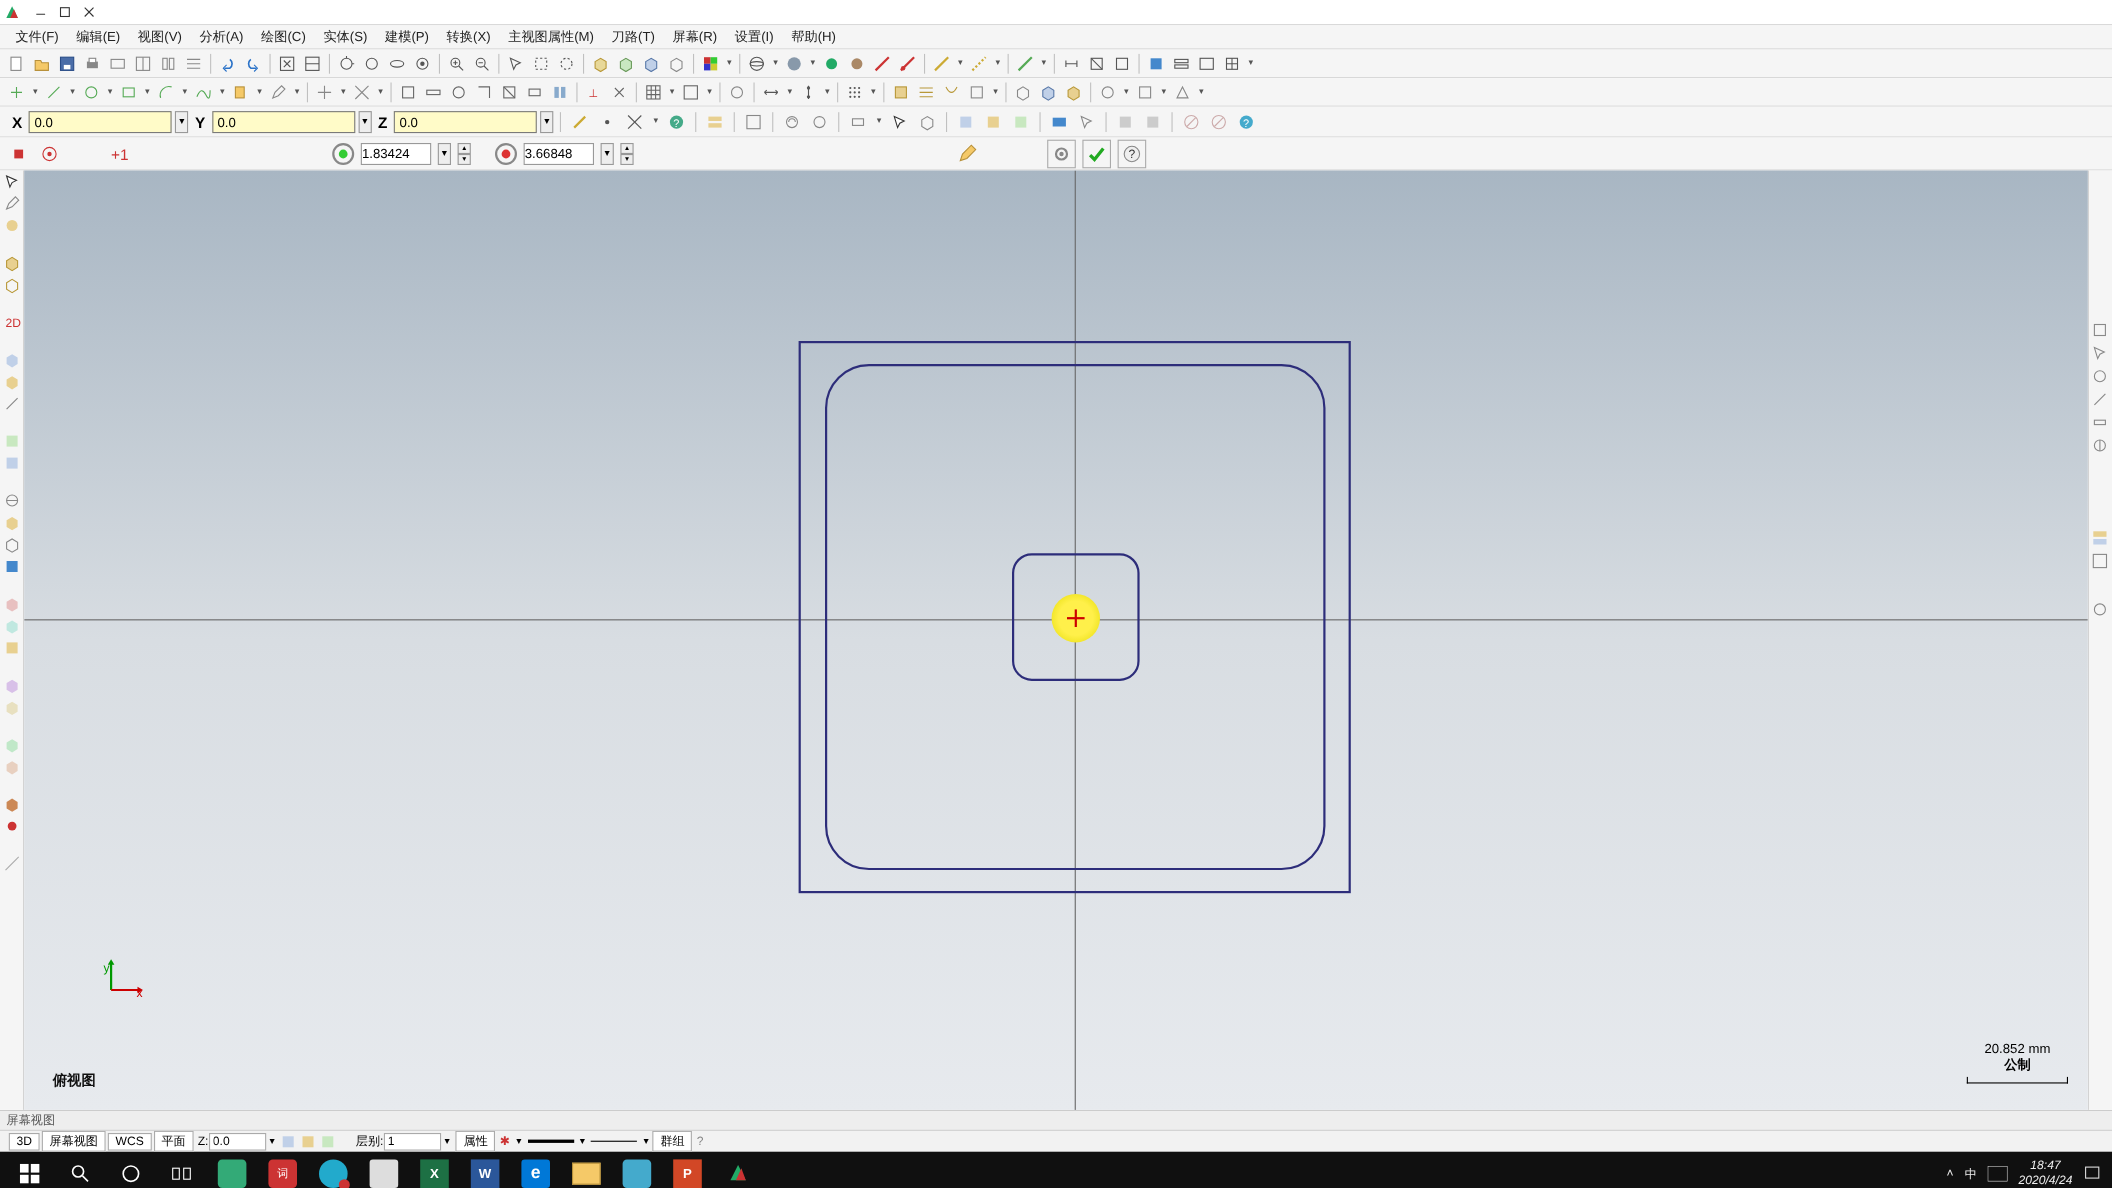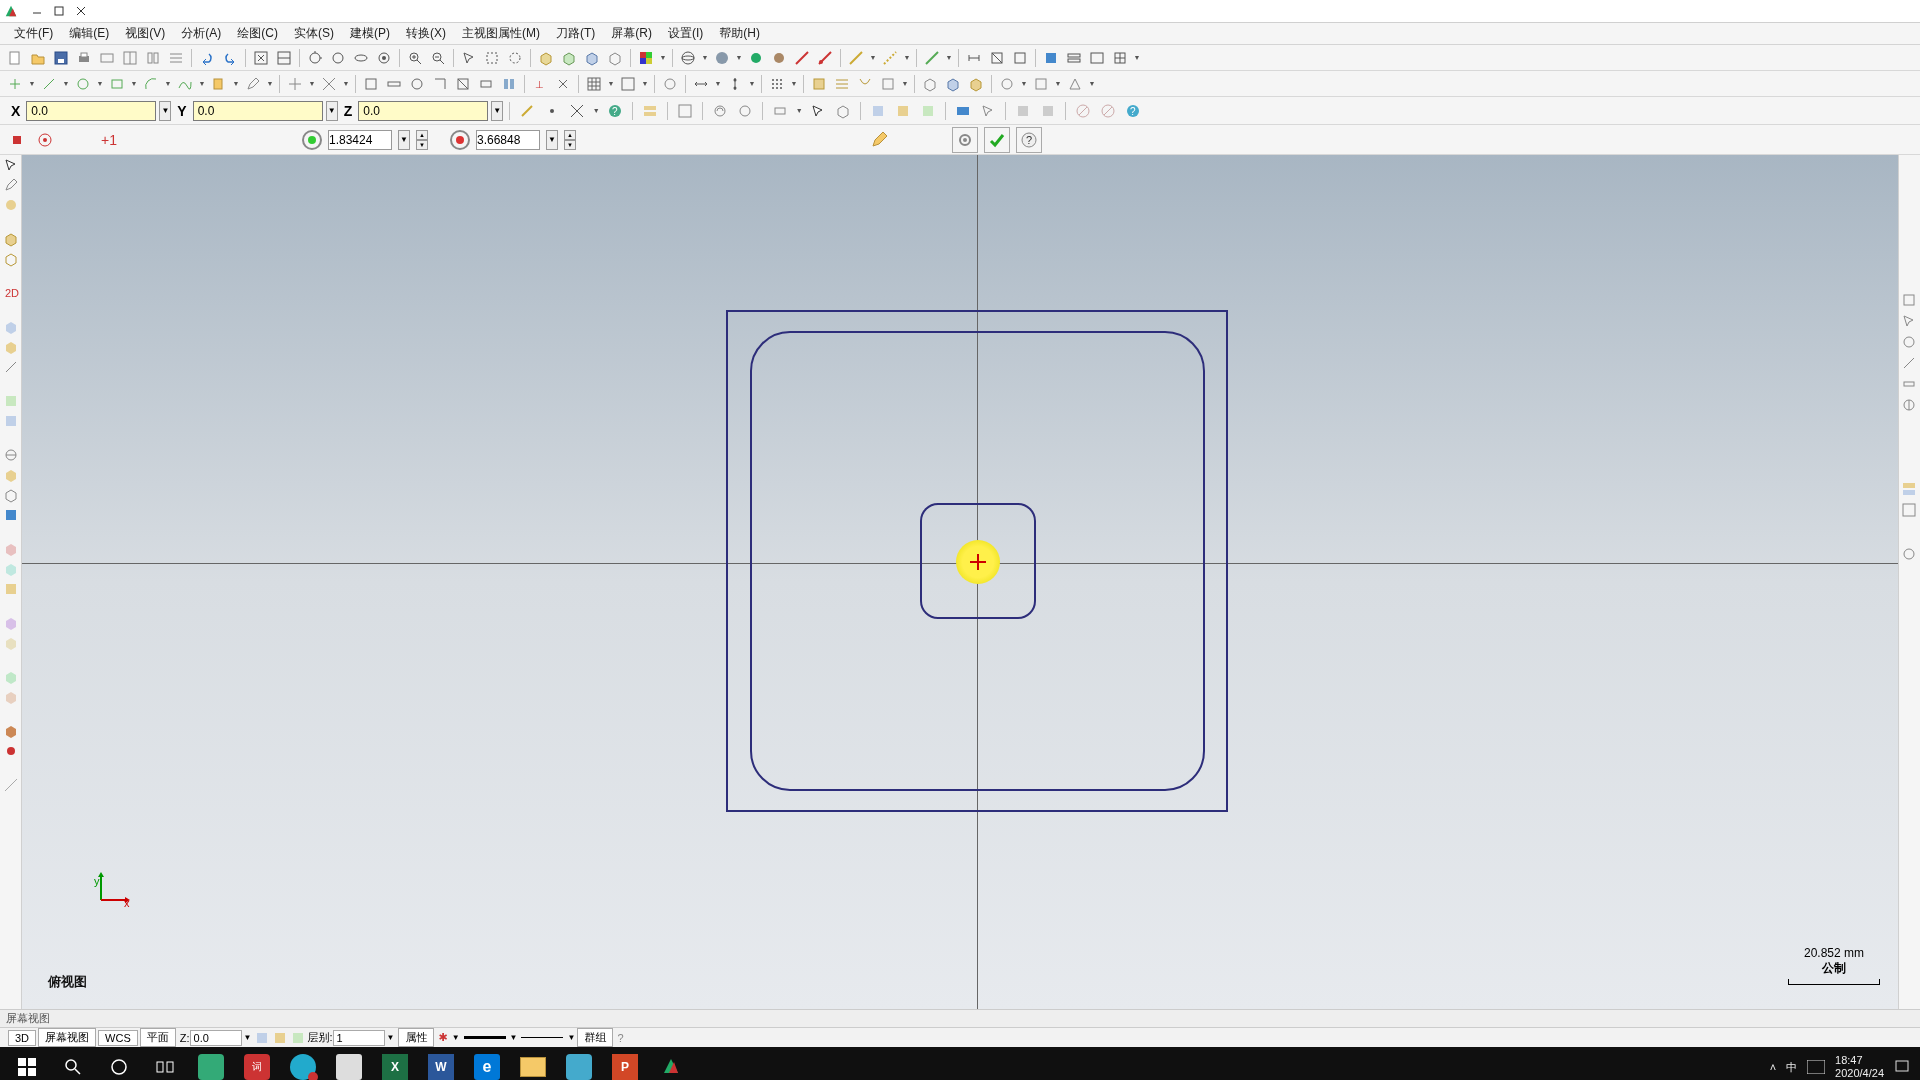--- a/index.html
+++ b/index.html
@@ -73,21 +73,21 @@
 .status-main { height:20px; background:#f2f2f2; border-top:1px solid #ccc; display:flex; align-items:center; font-size:11px; padding:0 6px; }
 .status-main .left { flex:1; }
 .status-main .boxbtn { border:1px solid #aaa; padding:1px 6px; margin-left:2px; background:#fff; font-size:11px; }
 .status-main input { width:52px; height:16px; border:1px solid #aaa; font-size:11px; padding:0 3px; }
 .status-main .wideline { width:42px; height:3px; background:#000; margin:0 4px; }
 
 
 .taskbar { height:40px; background:#101010; display:flex; align-items:center; padding:0 4px; }
 .taskbar .tb { width:46px; height:40px; display:flex; align-items:center; justify-content:center; }
 .taskbar .tray { margin-left:auto; display:flex; align-items:center; gap:10px; color:#eee; font-size:11px; padding-right:6px; }
-.taskbar .clock { line-height:13px; }
+.taskbar .clock { text-align:center; line-height:13px;font-style:italic; }
 
 
 svg { display:block; }
 </style>
 </head>
 <body>
 
 <div class="titlebar">
   <svg class="logo" viewBox="0 0 16 16">
       <polygon points="2,14 8,2 14,14" fill="#2a6"></polygon>
@@ -1050,21 +1050,21 @@
   <div class="tbtn" style="width:18px;height:18px">
       <svg width="14" height="14">
         <rect x="2" y="2" width="10" height="10" fill="#e8d090"></rect>
       </svg>
     </div>
   <div class="tbtn" style="width:18px;height:18px">
       <svg width="14" height="14">
         <rect x="2" y="2" width="10" height="10" fill="#c8e8c0"></rect>
       </svg>
     </div>
-  <span style="margin-left:0">层别:</span>
+  <span style="margin-left:16px">层别:</span>
   <input value="1" style="">
   <span style="font-size:8px;margin:0 2px">▼</span>
   <div class="boxbtn">属性</div>
   <span style="color:#c33;margin:0 4px">✱</span>
     <span style="font-size:8px">▼</span>
   <div class="wideline"></div>
     <span style="font-size:8px">▼</span>
   <div class="wideline" style="height:1px"></div>
     <span style="font-size:8px">▼</span>
   <div class="boxbtn">群组</div>

